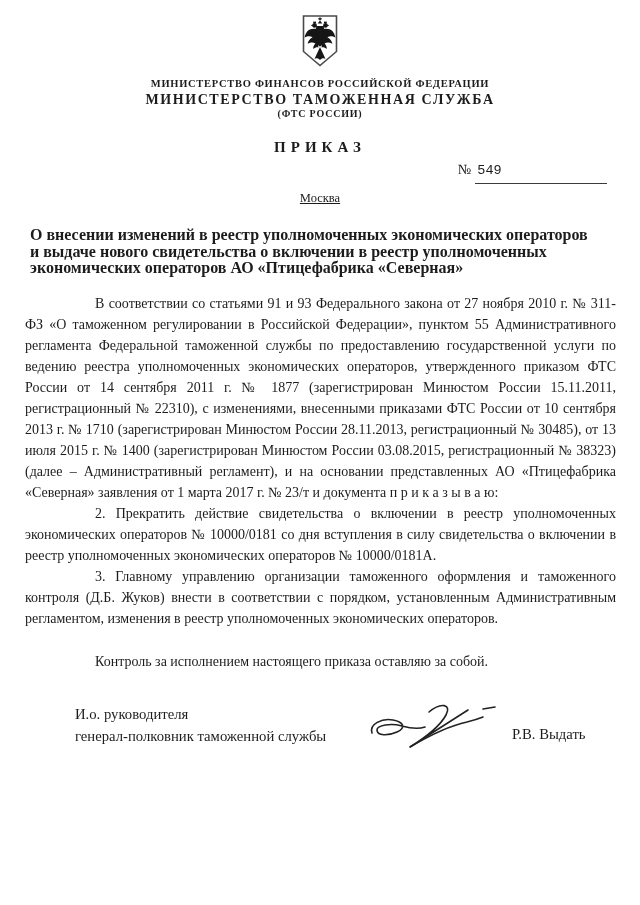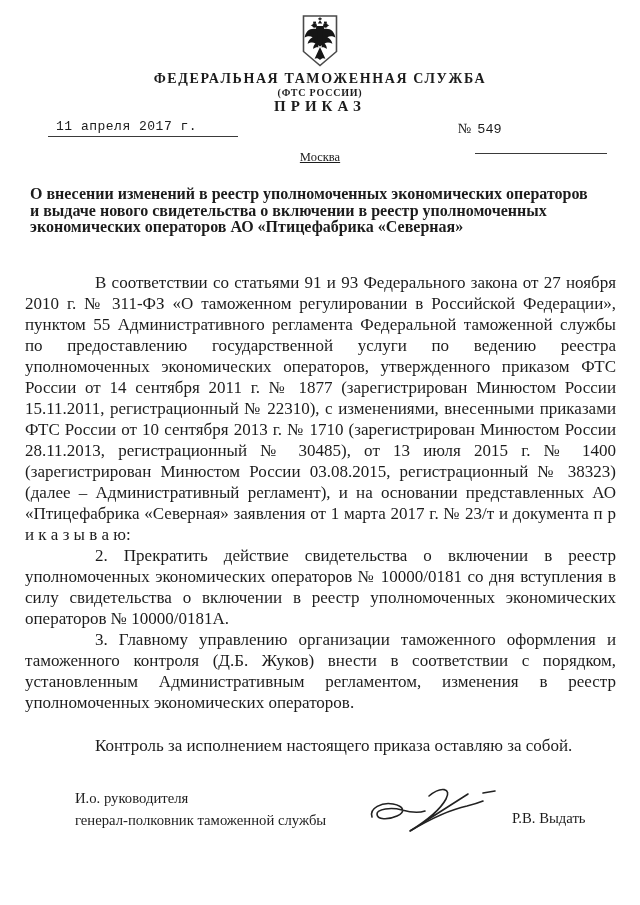--- a/index.html
+++ b/index.html
@@ -21,56 +21,56 @@
     font-size:10.5px; font-weight:bold; letter-spacing:.7px;
   }
   .agency{
     margin-top:3px;
     font-size:14px; font-weight:bold; letter-spacing:1.6px;
   }
   .agency-abbr{
     font-size:10px; font-weight:bold; letter-spacing:.8px;
   }
   .doc-type{
-    margin-top:0;
+    margin-top:20px;
     font-size:15px; font-weight:bold; letter-spacing:5px;
   }
   
   .date-row{ position:relative; height:24px; margin-top:4px; }
   .date{
     position:absolute; left:48px; top:0;
     display:inline-block; width:182px;
     font-family:"Liberation Mono", monospace;
     font-size:13px; letter-spacing:.5px;
     padding-left:8px; padding-bottom:2px;
     border-bottom:1.4px solid #3a3a3a;
     white-space:nowrap;
   }
   .number{ position:absolute; left:458px; top:0; white-space:nowrap; }
   .number .no-sign{ font-size:14px; }
   .num-val{
     display:inline-block; width:130px;
     font-family:"Liberation Mono", monospace;
     font-size:13.5px;
-    padding-left:2px; padding-bottom:16px;
+    padding-left:2px; padding-bottom:5px;
     border-bottom:1.4px solid #3a3a3a;
   }
   .city{ text-align:center; font-size:12.5px; margin-top:7px;text-decoration:underline; }
   
   .title{
     margin:21px auto 0 auto;
     width:580px;
     font-size:16px; font-weight:bold; line-height:16.5px;
     white-space:pre-line;
   }
   
   .body{
-    margin-top:36px;
+    margin-top:16px;
     padding:0 24px 0 25px;
-    font-size:17px; line-height:21px;
+    font-size:14px; line-height:21px;
     text-align:justify;
   }
   .body p{ margin:0; text-indent:70px; }
   .body p.control{ margin-top:22px; text-align:left; }
   
   .sign-row{ position:relative; height:90px; margin-top:25px;text-decoration:underline; }
   .signoff{
     position:absolute; left:75px; top:6px;
     font-size:14.7px; line-height:22px;
     white-space:pre-line;
@@ -100,27 +100,27 @@
         <circle cx="24.4" cy="11.4" r="2.3"></circle>
         <path d="M24.4 10 l4 1.2 -3.6 1.7 z"></path>
         <rect x="23" y="7.6" width="2.8" height="1.6"></rect>
         <path d="M15.2 12 h7.6 l1 14 c0 4.2 -4.8 6.5 -4.8 6.5 s-4.8 -2.3 -4.8 -6.5 z"></path>
         <path d="M15.8 15 C9 13.5 4.6 17 3.6 23.5 C7 21.6 9.4 22 11.6 23.2 C8.8 24.8 7.2 27 6.6 29.8 C9.8 28 12.4 28.1 14.4 29.6 C12.8 31.2 12.2 32.8 12.2 35 C14.2 33.4 15.8 32.8 17.4 33.4 Z"></path>
         <path d="M22.2 15 C29 13.5 33.4 17 34.4 23.5 C31 21.6 28.6 22 26.4 23.2 C29.2 24.8 30.8 27 31.4 29.8 C28.2 28 25.6 28.1 23.6 29.6 C25.2 31.2 25.8 32.8 25.8 35 C23.8 33.4 22.2 32.8 20.6 33.4 Z"></path>
         <path d="M19 33 L13.6 44.8 C15.6 43.8 17.3 44.3 19 46 C20.7 44.3 22.4 43.8 24.4 44.8 Z"></path>
       </g>
     </svg>
 
-    <div class="agency">ФЕДЕРАЛЬНАЯ ТАМОЖЕННАЯ СЛУЖБА</div>
+    <div class="ministry">МИНИСТЕРСТВО ФИНАНСОВ РОССИЙСКОЙ ФЕДЕРАЦИИ</div>
+    <div class="agency">МИНИСТЕРСТВО ТАМОЖЕННАЯ СЛУЖБА</div>
     <div class="agency-abbr">(ФТС РОССИИ)</div>
     <div class="doc-type">ПРИКАЗ</div>
   </div>
 
   <div class="date-row">
-    <span class="date">11 апреля 2017 г.</span>
     <span class="number">
       <span class="no-sign">№</span>
       <span class="num-val">549</span>
     </span>
   </div>
 
   <div class="city">Москва</div>
 
   <div class="title">О внесении изменений в реестр уполномоченных экономических операторов
 и выдаче нового свидетельства о включении в реестр уполномоченных

